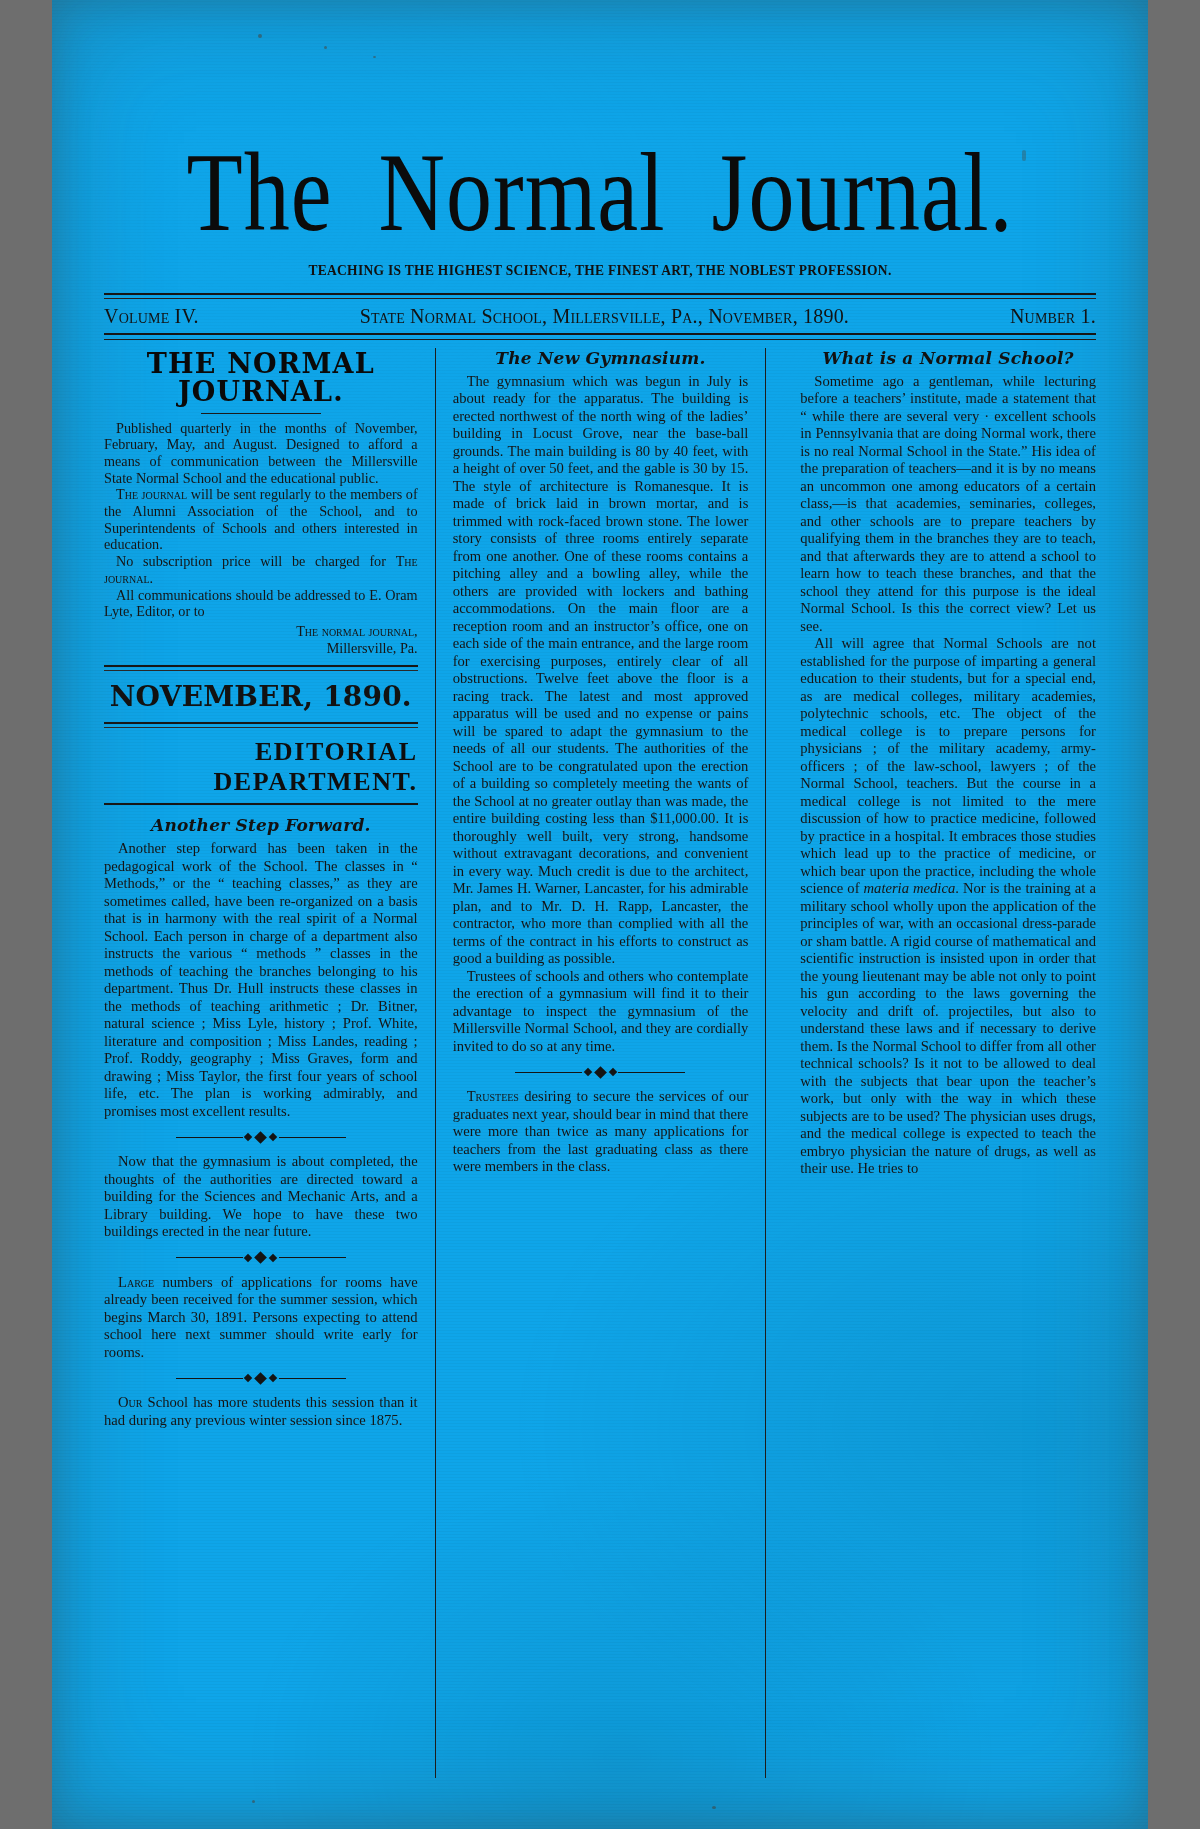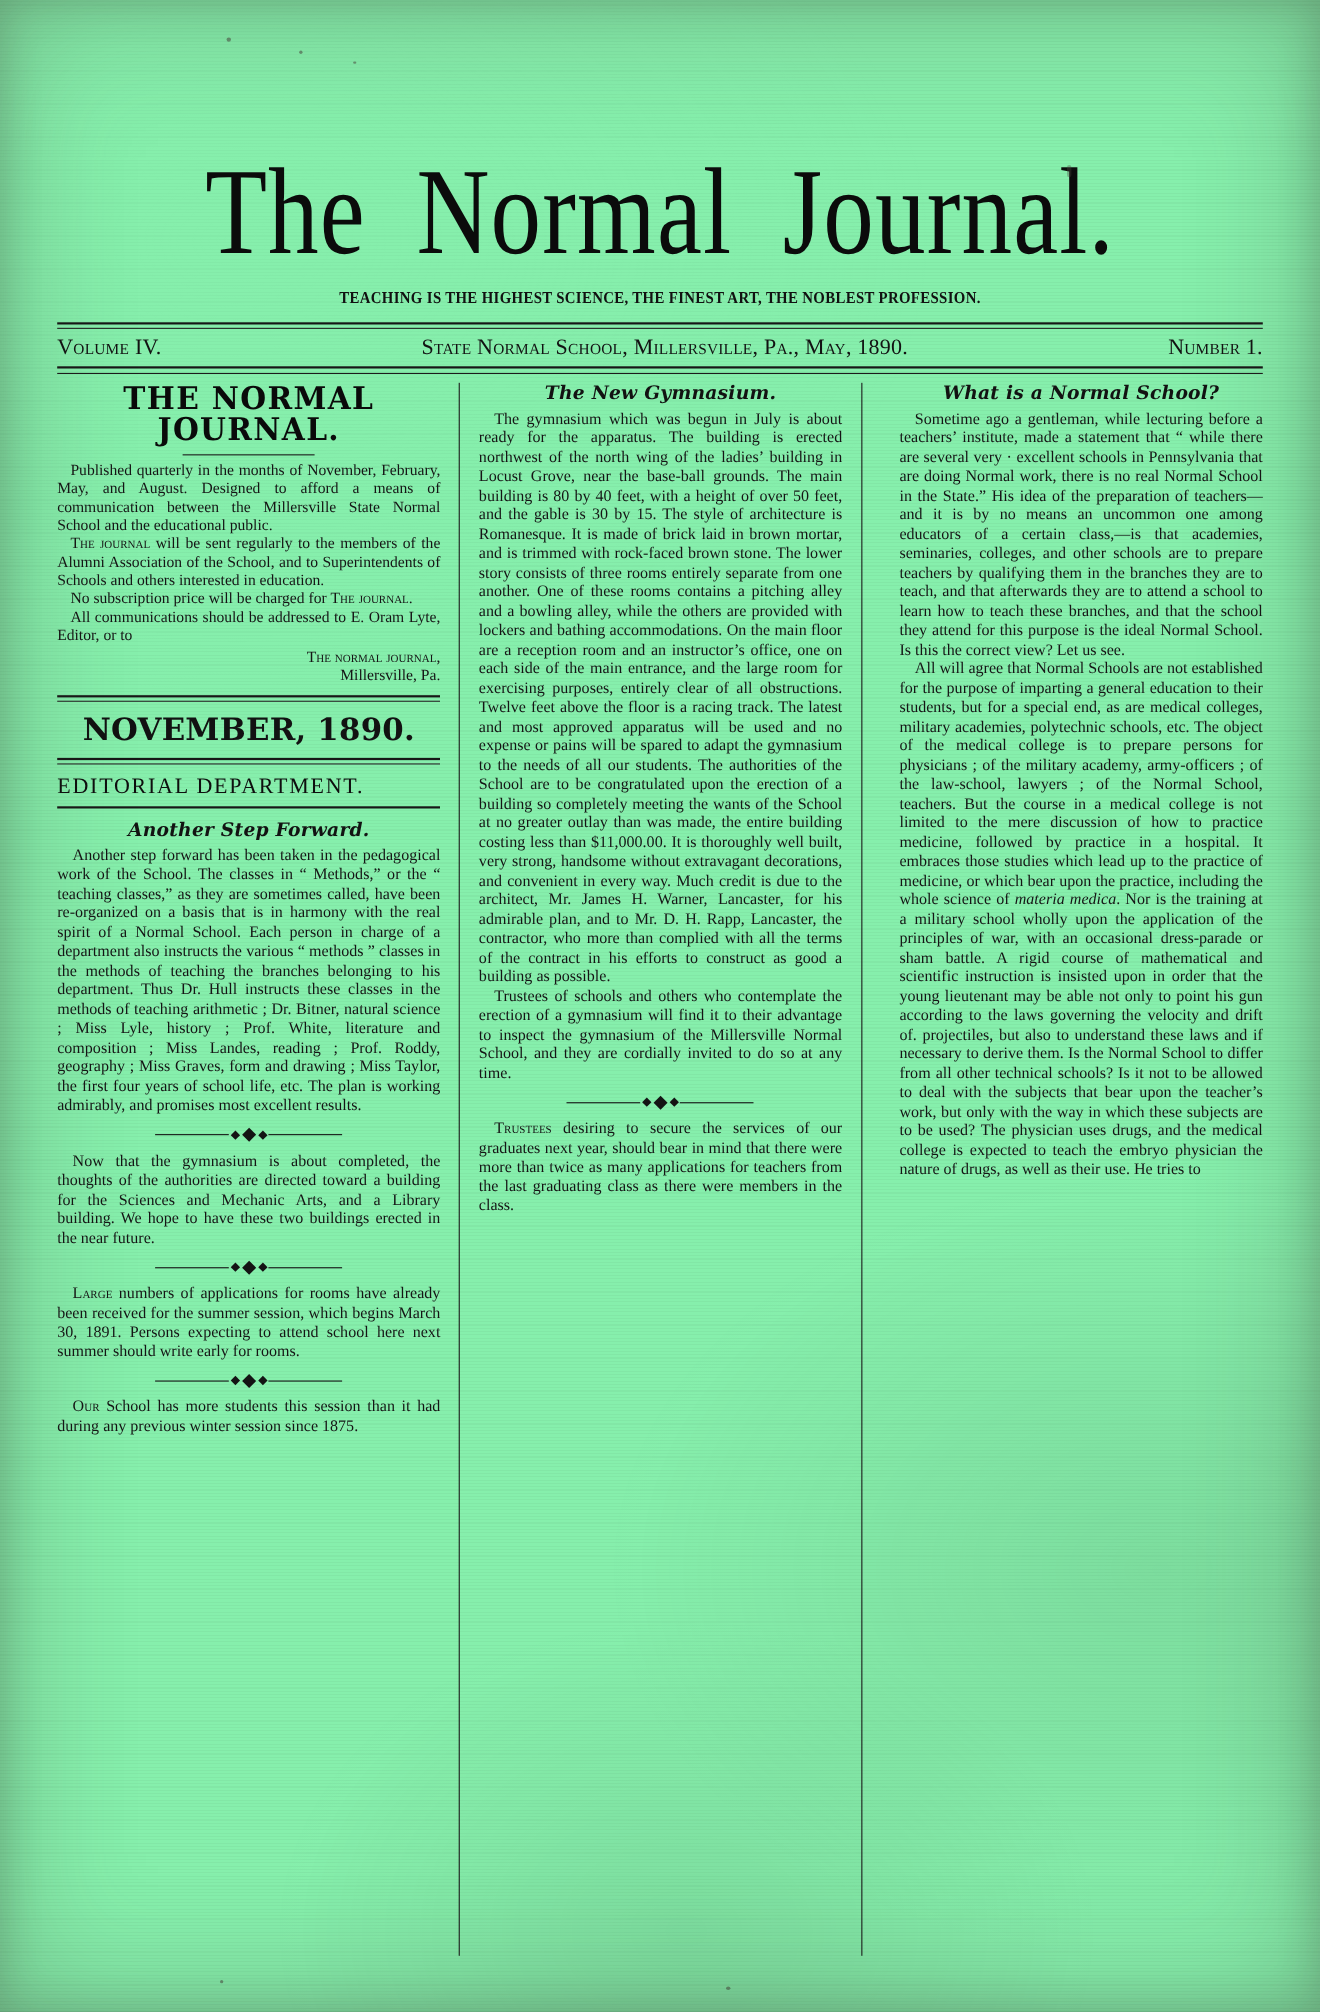--- a/index.html
+++ b/index.html
@@ -3,24 +3,24 @@
 <meta charset="utf-8">
 <title>The Normal Journal</title>
 <style>
   html, body {
     margin: 0;
     padding: 0;
     background: #6e6e6e;
   }
   .page {
     position: relative;
-    width: 1200px;
+    width: 1096px;
     height: 1829px;
     margin: 0 auto;
-    background: #86efac;
+    background: #0ea5e9;
     overflow: hidden;
     font-family: "Liberation Serif", "DejaVu Serif", serif;
     color: #121212;
   }
   
   .page::before {
     content: "";
     position: absolute;
     inset: 0;
     pointer-events: none;
@@ -163,25 +163,25 @@
   }
   .date-line {
     text-align: center;
     font-weight: bold;
     font-size: 28px;
     letter-spacing: .2px;
     margin: 2px 0 2px 0;
     font-family: "DejaVu Serif", "Liberation Serif", serif;
   }
   .dept-head {
-    text-align: left;
-    font-size: 20px;
+    text-align: right;
+    font-size: 26px;
     letter-spacing: 1.6px;
     margin: 4px 0 4px 0;
-    font-weight: normal;
+    font-weight: bold;
     color: #0e0e0e;
     font-family: "Liberation Serif", "DejaVu Serif", serif;
   }
   .rule-single {
     border-top: 2.1px solid #171717;
     height: 0;
     margin: 6px 0 10px 0;
   }
 
   
@@ -230,21 +230,21 @@
     <div class="speck" style="left:970px;  top:150px; width:4px; height:11px; border-radius:2px; opacity:.35;"></div>
     <div class="speck" style="left:200px;  top:1800px;width:3px; height:3px;"></div>
     <div class="speck" style="left:660px;  top:1806px;width:4px; height:3px;"></div>
 
     <div class="masthead">
       <div class="journal-title">The Normal Journal.</div>
       <div class="motto">TEACHING IS THE HIGHEST SCIENCE, THE FINEST ART, THE NOBLEST PROFESSION.</div>
       <div class="rule-double"></div>
       <div class="issue-line">
         <span>Volume IV.</span>
-        <span class="mid">State Normal School, Millersville, Pa., May, 1890.</span>
+        <span class="mid">State Normal School, Millersville, Pa., November, 1890.</span>
         <span>Number 1.</span>
       </div>
       <div class="rule-double2"></div>
     </div>
 
     <div class="columns">
 
       <div class="col col1">
 
         <div class="nameplate">

